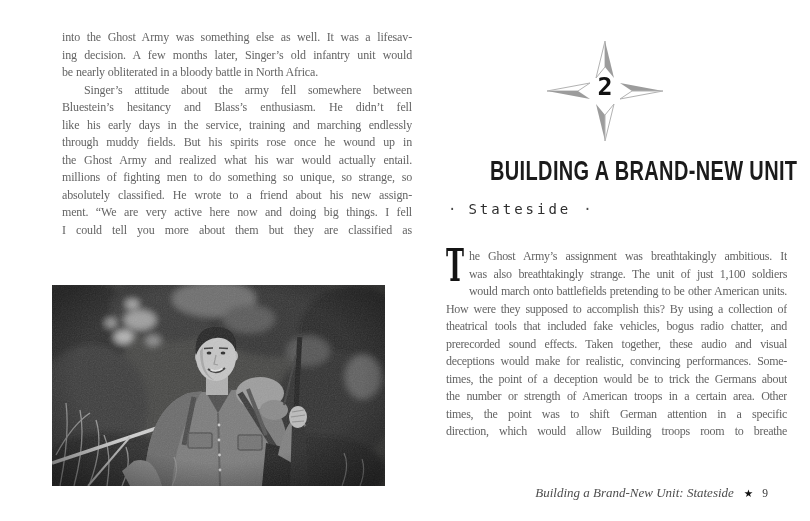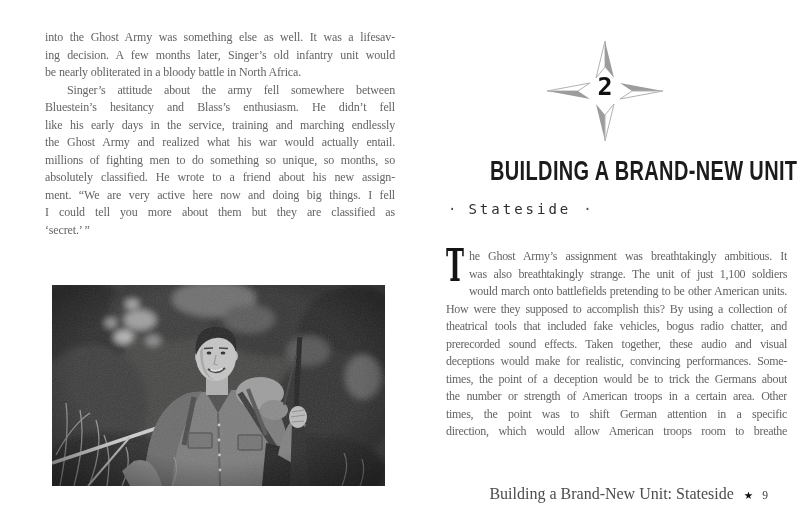--- a/index.html
+++ b/index.html
@@ -10,21 +10,21 @@
   
   .line{
     display:block;height:17.5px;line-height:17.5px;font-size:12px;
     color:#646464;text-align:justify;text-align-last:justify;
     overflow:hidden;
   }
   .line.par-end{text-align-last:left;}
   .line.indent{text-indent:22px;}
 
   
-  .left-text{position:absolute;left:45px;top:29px;width:350px;letter-spacing:-0.15px;}
+  .left-text{position:absolute;left:62px;top:29px;width:350px;letter-spacing:-0.15px;}
   .photo-frame{position:absolute;left:52px;top:285px;width:333px;height:201px;}
   .photo-frame svg{display:block;}
 
   
   .compass-wrap{position:absolute;left:543px;top:39px;width:124px;height:104px;}
   .chapter-number{
     position:absolute;left:543px;top:73px;width:124px;text-align:center;
     font-family:"DejaVu Sans Mono",monospace;font-weight:bold;
     font-size:25px;line-height:28px;color:#111111;
   }
@@ -53,44 +53,44 @@
     font-family:"DejaVu Serif",serif;font-weight:bold;
     font-size:44px;line-height:34px;color:#141414;
   }
 
   
   .page-footer{
     position:absolute;left:446px;top:485px;width:322px;
     display:flex;justify-content:flex-end;align-items:baseline;
   }
   .running-title{
-    font-family:"Liberation Serif",serif;
-    font-size:16px;color:#4c4c4c;
+    font-family:"Liberation Serif",serif;font-style:italic;
+    font-size:13px;color:#4c4c4c;
   }
   .footer-star{font-size:10.5px;color:#111;margin:0 9px 0 10px;font-style:normal;}
   .page-number{font-size:11.5px;color:#3a3a3a;}
 </style>
 </head>
 <body>
 
 <div>
 
   <div class="left-text">
       <div class="line">into the Ghost Army was something else as well. It was a lifesav-</div>
       <div class="line">ing decision. A few months later, Singer’s old infantry unit would</div>
       <div class="line par-end">be nearly obliterated in a bloody battle in North Africa.</div>
       <div class="line indent">Singer’s attitude about the army fell somewhere between</div>
       <div class="line">Bluestein’s hesitancy and Blass’s enthusiasm. He didn’t fell</div>
       <div class="line">like his early days in the service, training and marching endlessly</div>
+      <div class="line">through muddy fields. But his spirits rose once he wound up in</div>
       <div class="line">the Ghost Army and realized what his war would actually entail.</div>
-      <div class="line">millions of fighting men to do something so unique, so months, so</div>
+      <div class="line">millions of fighting men to do something so unique, so strange, so</div>
       <div class="line">absolutely classified. He wrote to a friend about his new assign-</div>
       <div class="line">ment. “We are very active here now and doing big things. I fell</div>
       <div class="line">I could tell you more about them but they are classified as</div>
-      <div class="line par-end">‘secret.’ ”</div>
     </div>
 
   <figure class="photo-frame" style="margin:0">
     <svg viewBox="0 0 333 201" width="333" height="201" preserveAspectRatio="none" role="img">
       <defs>
         <filter id="soft" x="-20%" y="-20%" width="140%" height="140%">
             <feGaussianBlur stdDeviation="3"></feGaussianBlur>
           </filter>
         <filter id="grain" x="0" y="0" width="100%" height="100%">
           <feTurbulence type="fractalNoise" baseFrequency="0.85" numOctaves="2" stitchTiles="stitch"></feTurbulence>
@@ -219,21 +219,21 @@
   <div class="line">he Ghost Army’s assignment was breathtakingly ambitious. It</div>
       <div class="line">was also breathtakingly strange. The unit of just 1,100 soldiers</div>
       <div class="line">would march onto battlefields pretending to be other American units.</div>
       <div class="line">How were they supposed to accomplish this? By using a collection of</div>
       <div class="line">theatrical tools that included fake vehicles, bogus radio chatter, and</div>
       <div class="line">prerecorded sound effects. Taken together, these audio and visual</div>
       <div class="line">deceptions would make for realistic, convincing performances. Some-</div>
       <div class="line">times, the point of a deception would be to trick the Germans about</div>
       <div class="line">the number or strength of American troops in a certain area. Other</div>
       <div class="line">times, the point was to shift German attention in a specific</div>
-      <div class="line">direction, which would allow American troops room to breathe</div>
+      <div class="line">direction, which would allow Building troops room to breathe</div>
     </div>
 
   <div class="page-footer">
     <span class="running-title">Building a Brand-New Unit: Stateside</span>
     <span class="footer-star">★</span>
     <span class="page-number">9</span>
   </div>
 </div>
 
 </body></html>

